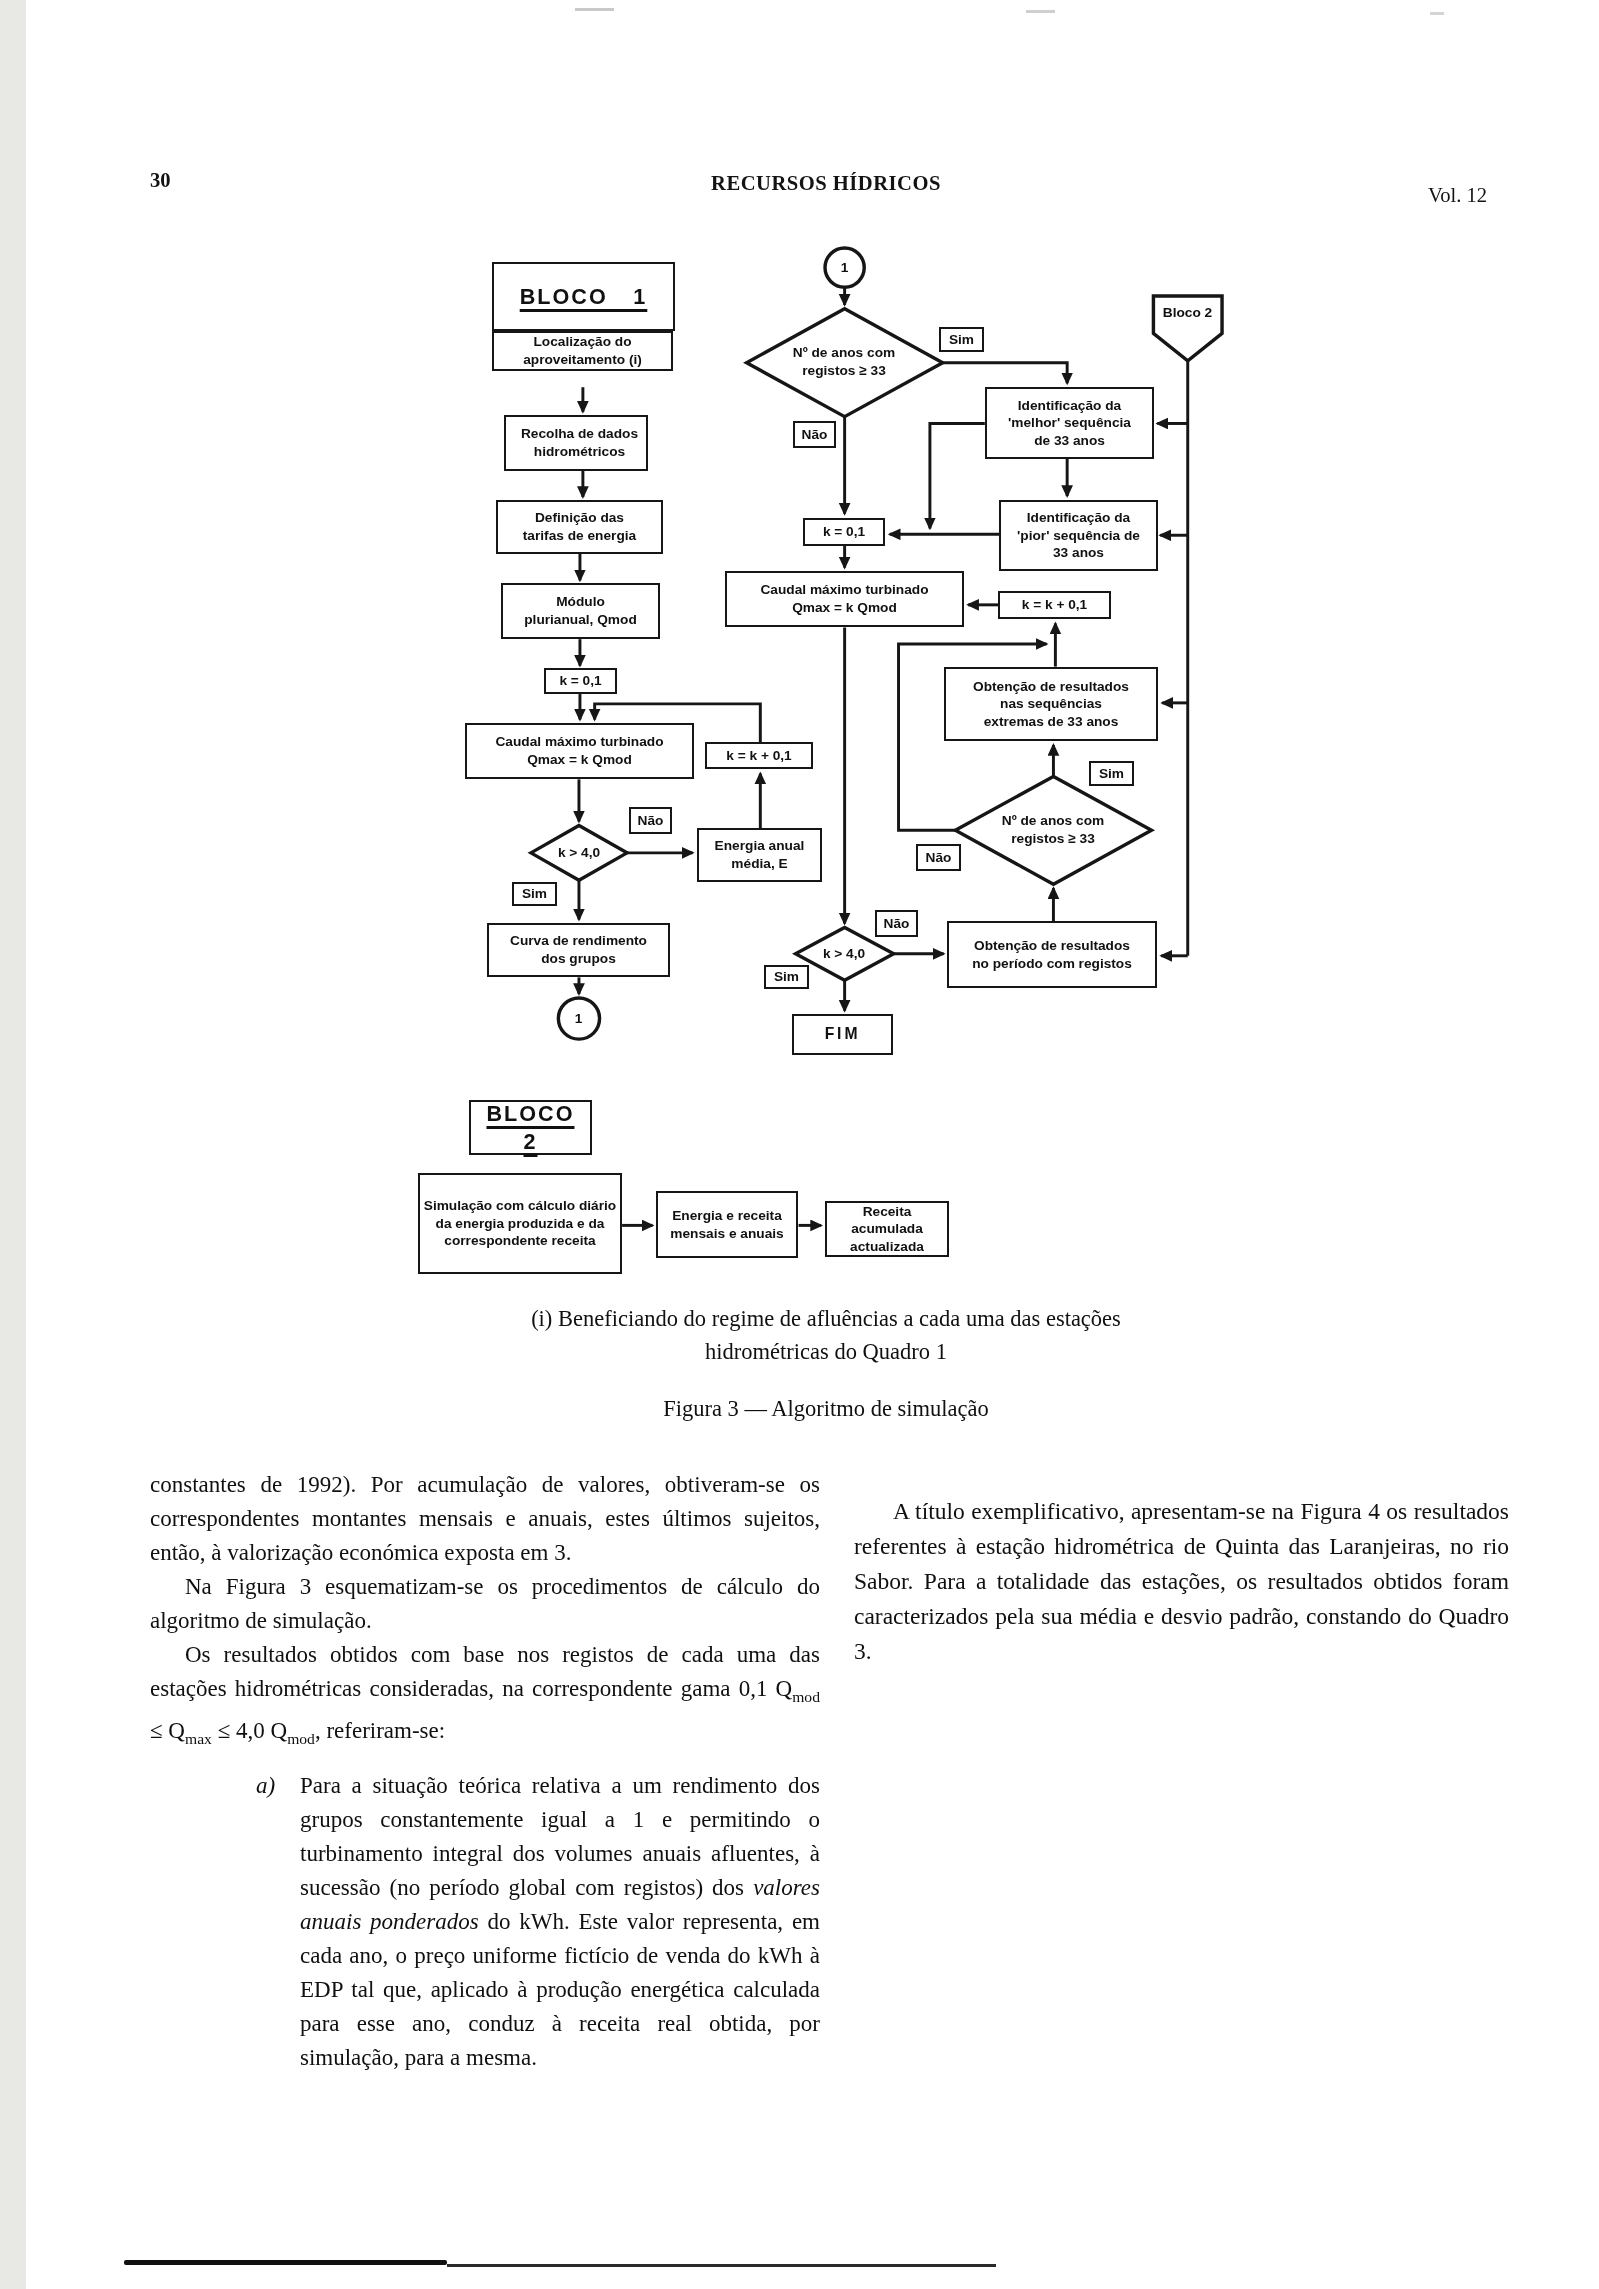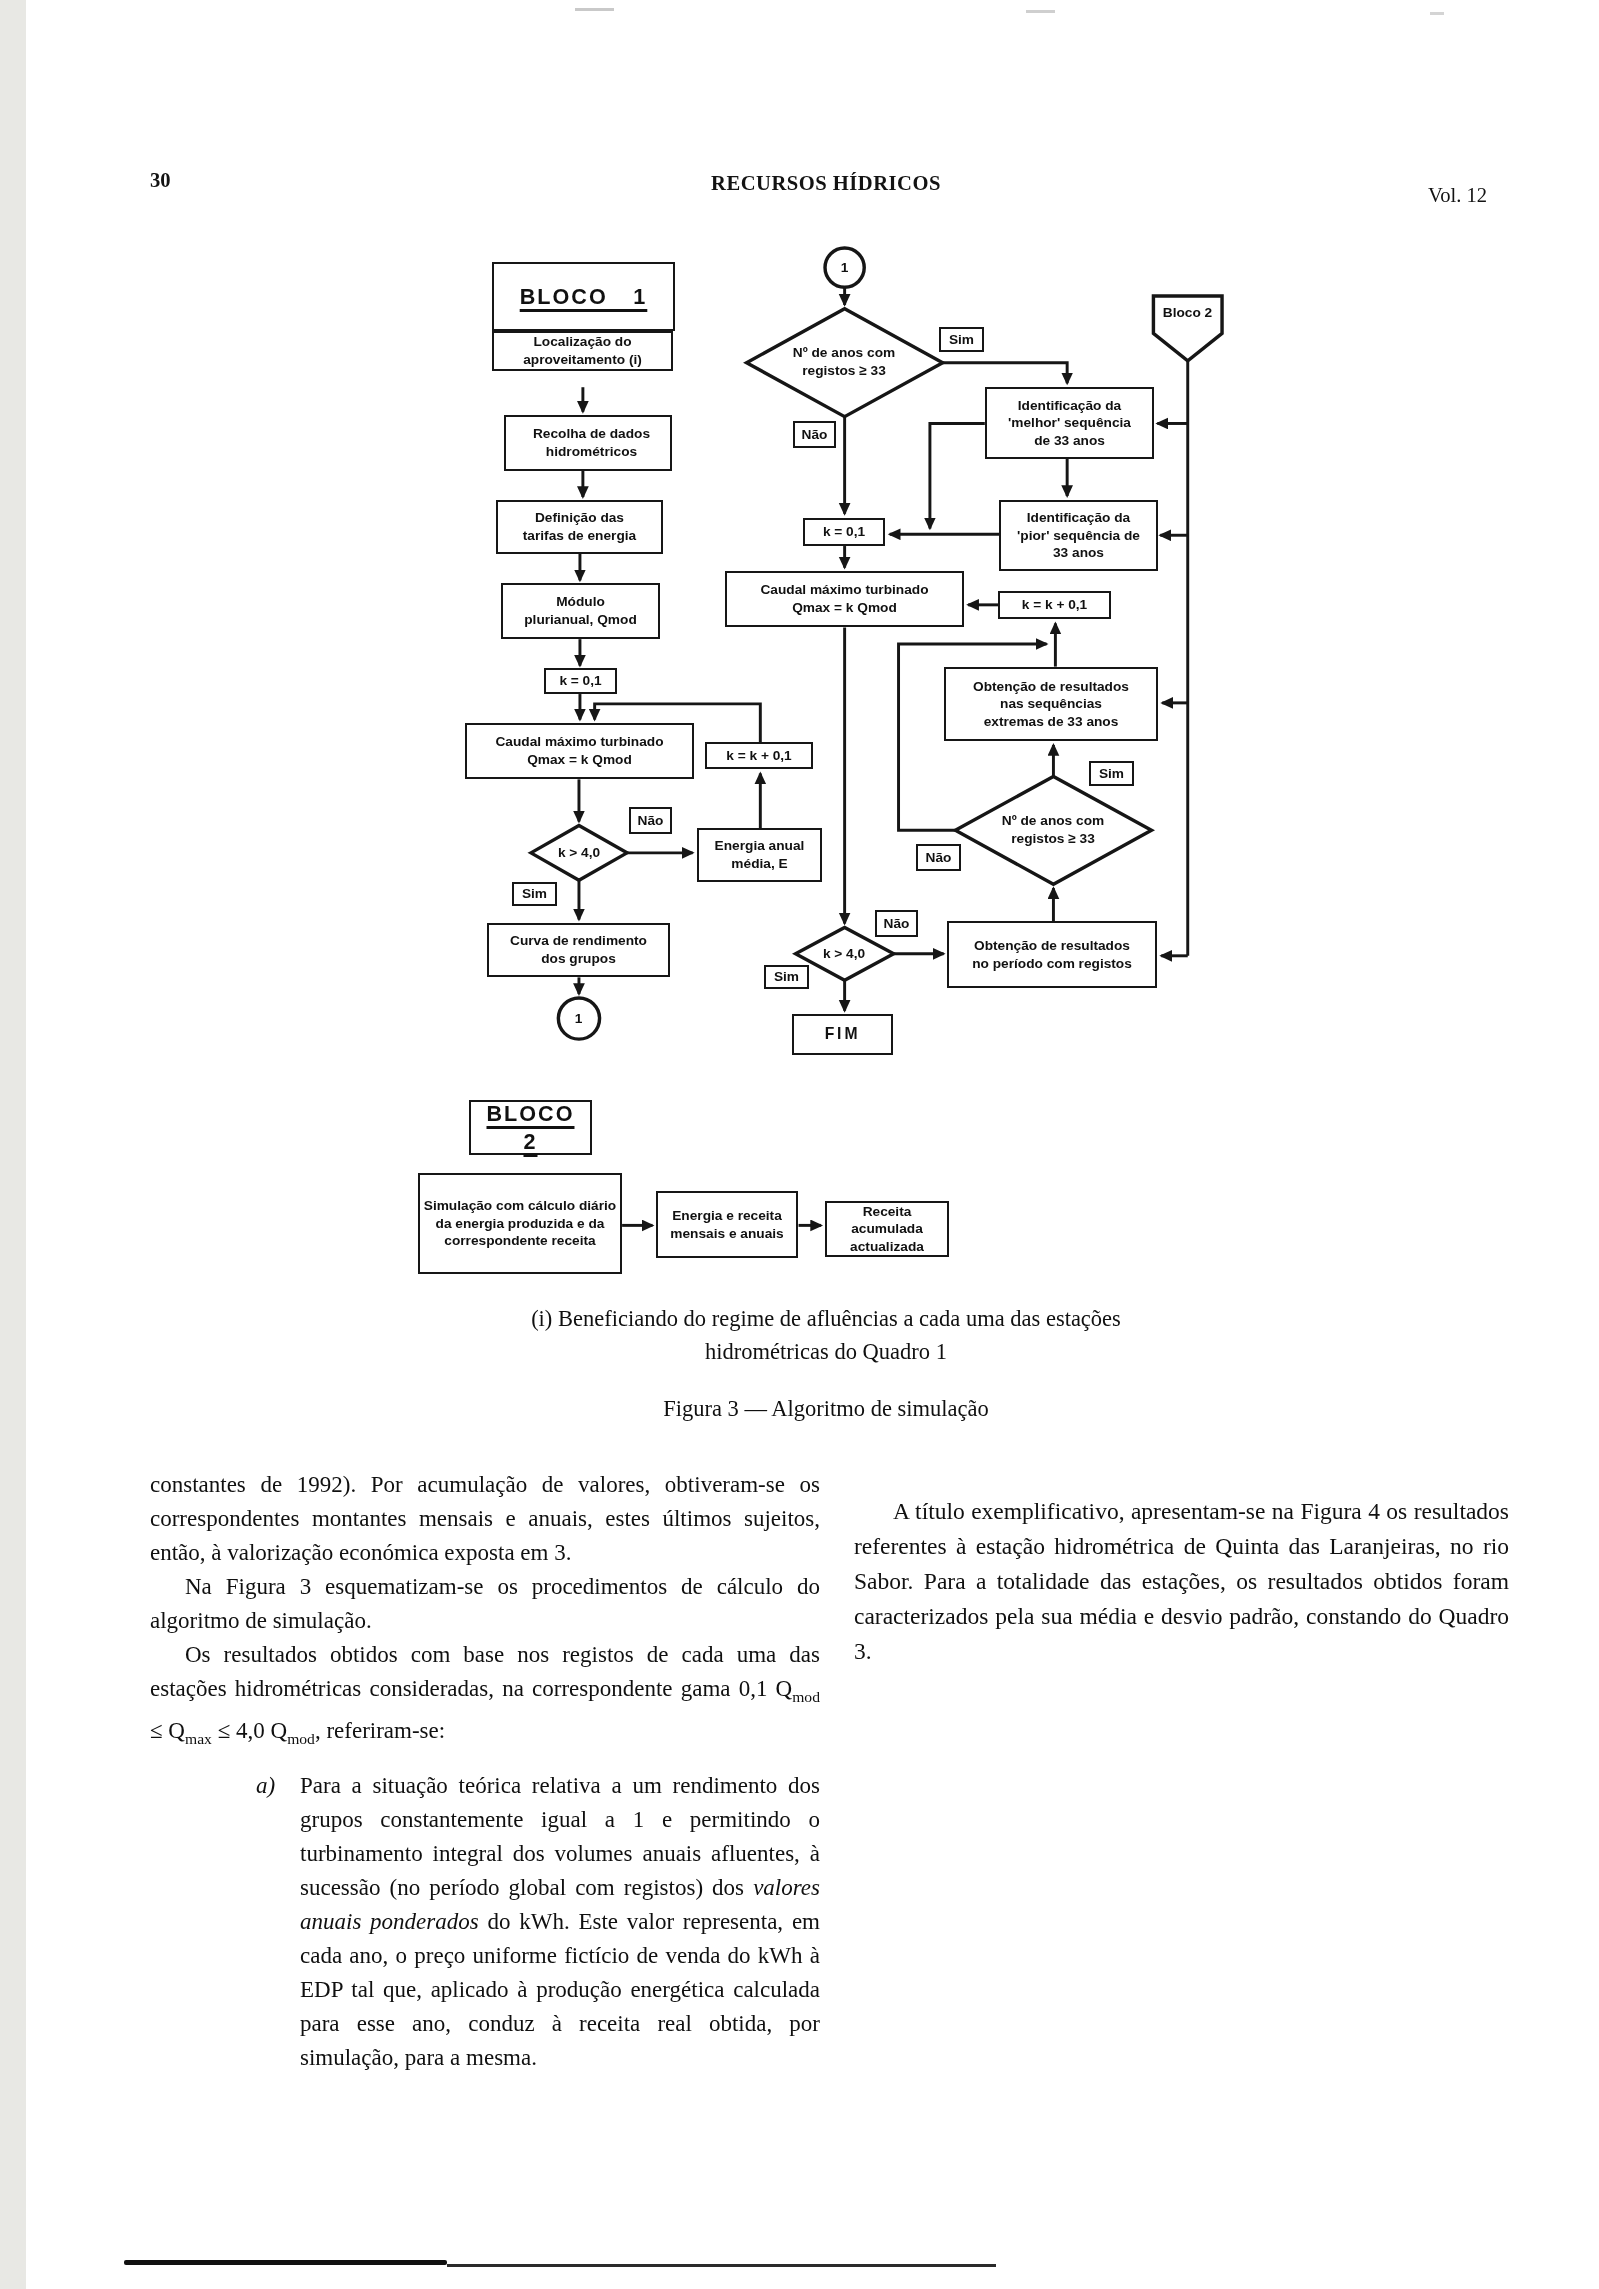--- a/index.html
+++ b/index.html
@@ -93,21 +93,21 @@
     <polygon class="shape" points="948,847 1048,792 1148,847 1048,902"></polygon>
     <polygon class="shape" points="785,973 835,946 885,973 835,1000"></polygon>
     <polygon class="shape" points="1150,302 1220,302 1220,340 1185,368 1150,340"></polygon>
   </svg>
 
   <div class="node title-box" style="left:466px;top:262px;width:183px;height:69px;text-align:right;">
     <span>BLOCO 1</span>
   </div>
   <div class="node" style="left:466px;top:331px;width:181px;height:40px;">Localização do
 aproveitamento (i)</div>
-  <div class="node" style="left:478px;top:415px;width:168px;height:56px;padding-left:9px;">Recolha de dados
+  <div class="node" style="left:478px;top:415px;width:144px;height:56px;padding-left:9px;">Recolha de dados
 hidrométricos</div>
   <div class="node" style="left:470px;top:500px;width:167px;height:54px;">Definição das
 tarifas de energia</div>
   <div class="node" style="left:475px;top:583px;width:159px;height:56px;">Módulo
 plurianual, Qmod</div>
   <div class="node" style="left:518px;top:668px;width:73px;height:25.5px;">k = 0,1</div>
   <div class="node" style="left:439px;top:723px;width:229px;height:56px;">Caudal máximo turbinado
 Qmax = k Qmod</div>
   <div class="node" style="left:679px;top:742px;width:108px;height:27.4px;">k = k + 0,1</div>
   <div class="dtext" style="left:505px;top:825px;width:96px;height:55px;">k &gt; 4,0</div>

